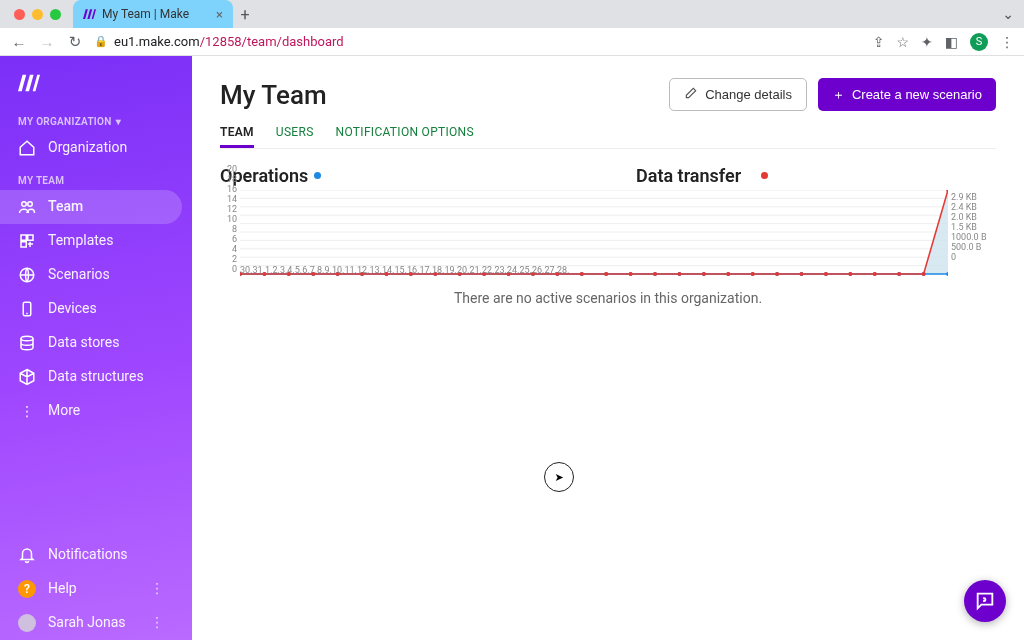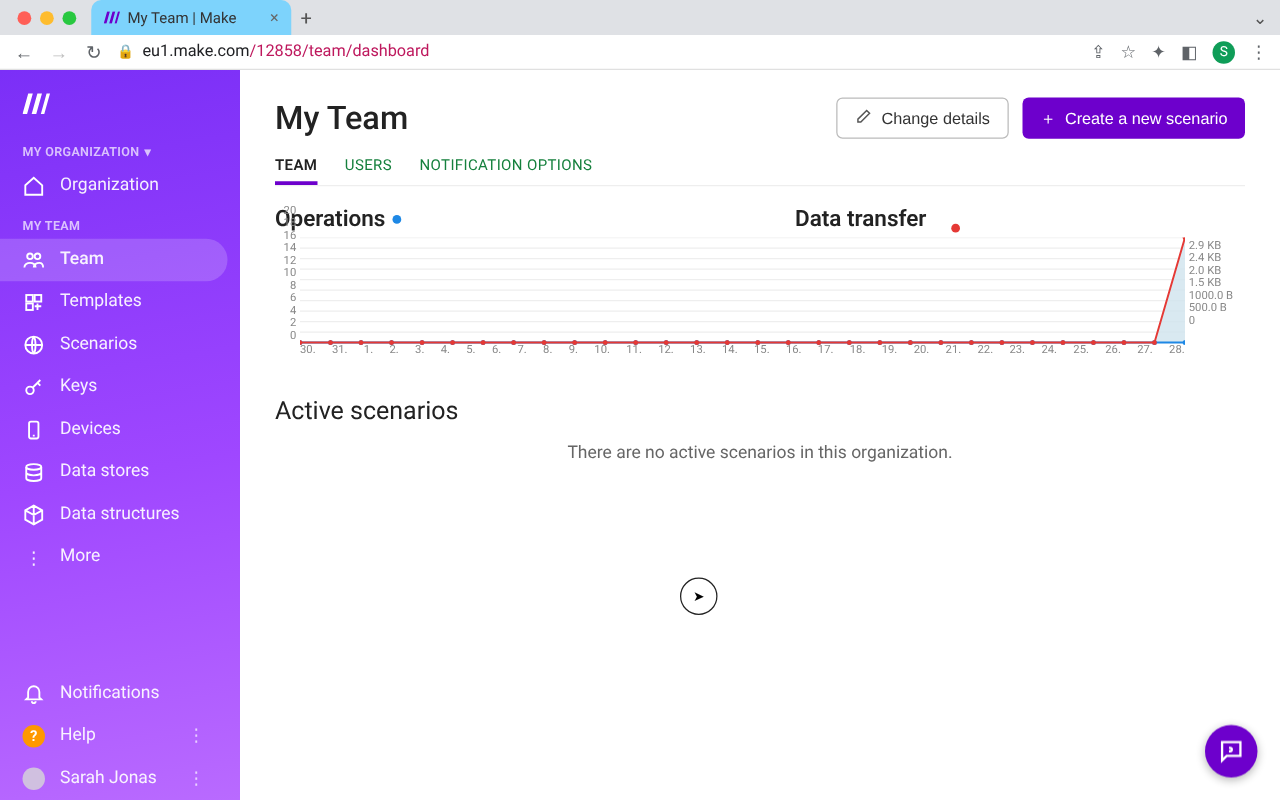--- a/index.html
+++ b/index.html
@@ -43,30 +43,30 @@
   .page-title { font-size: 26px; font-weight: 500; color: #222; }
   .header-actions { margin-left: auto; display: flex; gap: 11px; }
   .btn-outline { border: 1px solid #bbb; background: #fff; padding: 7px 14px; border-radius: 5px; font-size: 13px; color: #333; display: flex; align-items: center; gap: 7px; cursor: pointer; }
   .btn-primary { border: none; background: #6d00cc; color: #fff; padding: 7px 14px; border-radius: 5px; font-size: 13px; display: flex; align-items: center; gap: 7px; cursor: pointer; }
   .tabs { display: flex; gap: 22px; border-bottom: 1px solid #eee; margin-bottom: 16px; }
   .tabx { font-size: 12px; color: #15803d; padding: 6px 0; letter-spacing: .3px; cursor: pointer; }
   .tabx.active { color: #222; font-weight: 600; border-bottom: 3px solid #6d00cc; }
   
   .chart-head { display: flex; font-size: 18px; font-weight: 600; color: #222; margin-bottom: 4px; }
   .ch-left { flex: 1; display: flex; align-items: center; gap: 6px; }
-  .ch-right { width: 360px; display: flex; align-items: flex-end; gap: 20px; }
+  .ch-right { width: 360px; display: flex; align-items: center; gap: 20px; }
   .dot { width: 7px; height: 7px; border-radius: 50%; display: inline-block; }
   .dot-blue { background: #1e88e5; }
   .dot-red { background: #e53935; }
   .chart-wrap { display: flex; height: 100px; font-size: 9px; color: #888; }
   .yaxis-left { width: 20px; display: flex; flex-direction: column; justify-content: flex-end; text-align: right; padding: 2px 3px 16px 0; }
   .plot { flex: 1; position: relative; }
   .plot svg { position: absolute; inset: 0; width: 100%; height: 100%; }
   .yaxis-right { width: 48px; display: flex; flex-direction: column; padding: 2px 0 16px 3px; }
-  .xaxis { position: absolute; bottom: 5px; left: 0; right: 0; display: flex; justify-content: space-between; font-size: 9px; color: #888; }
+  .xaxis { position: absolute; bottom: 15px; left: 0; right: 0; display: flex; font-size: 9px; color: #888; }
   .section-title { font-size: 20px; font-weight: 400; color: #222; margin-top: 26px; margin-bottom: 14px; }
   .empty-msg { text-align: center; color: #666; font-size: 14px; }
   
   .cursor-ind { position: absolute; width: 30px; height: 30px; border: 1px solid #222; border-radius: 50%; display: flex; align-items: center; justify-content: center; font-size: 11px; background: rgba(255,255,255,0.3); }
   
   .fab { position: fixed; right: 18px; bottom: 18px; width: 42px; height: 42px; border-radius: 50%; background: #6d00cc; color: #fff; display: flex; align-items: center; justify-content: center; font-size: 18px; box-shadow: 0 2px 8px rgba(0,0,0,.3); }
 </style>
 </head>
 <body>
 
@@ -149,29 +149,20 @@
       <span>Templates</span>
     </div>
     <div class="sb-item">
       <span class="sb-icon">
           <svg viewBox="0 0 24 24" width="18" height="18" fill="none" stroke="#fff" stroke-width="2">
             <circle cx="12" cy="12" r="9"></circle>
             <path d="M3 12h18M12 3c2.5 3 2.5 15 0 18M12 3c-2.5 3-2.5 15 0 18"></path>
           </svg>
         </span>
       <span>Scenarios</span>
-    </div>
-    <div class="sb-item">
-      <span class="sb-icon">
-          <svg viewBox="0 0 24 24" width="18" height="18" fill="none" stroke="#fff" stroke-width="2">
-            <circle cx="8" cy="15" r="4"></circle>
-            <path d="M11 12l8-8M16 7l3 3"></path>
-          </svg>
-        </span>
-      <span>Keys</span>
     </div>
     <div class="sb-item">
       <span class="sb-icon">
           <svg viewBox="0 0 24 24" width="18" height="18" fill="none" stroke="#fff" stroke-width="2">
             <rect x="7" y="3" width="10" height="18" rx="2"></rect>
             <path d="M11 18h2"></path>
           </svg>
         </span>
       <span>Devices</span>
     </div>
@@ -377,21 +368,20 @@
           <span>2.9 KB</span>
           <span>2.4 KB</span>
           <span>2.0 KB</span>
           <span>1.5 KB</span>
           <span>1000.0 B</span>
           <span>500.0 B</span>
           <span>0</span>
         </div>
     </div>
 
-    <div class="section-title">Active scenarios</div>
     <div class="empty-msg">There are no active scenarios in this organization.</div>
 
     <div class="cursor-ind" style="left:352px; top:406px">➤</div>
   </div>
 </div>
 
 <div class="fab">
   <svg width="22" height="22" viewBox="0 0 24 24" fill="none" stroke="#fff" stroke-width="2">
       <path d="M4 4h16v12H8l-4 4V4z"></path>
       <path d="M10 9h1a1.5 1.5 0 1 1 0 3v1M11 15h.01"></path>

